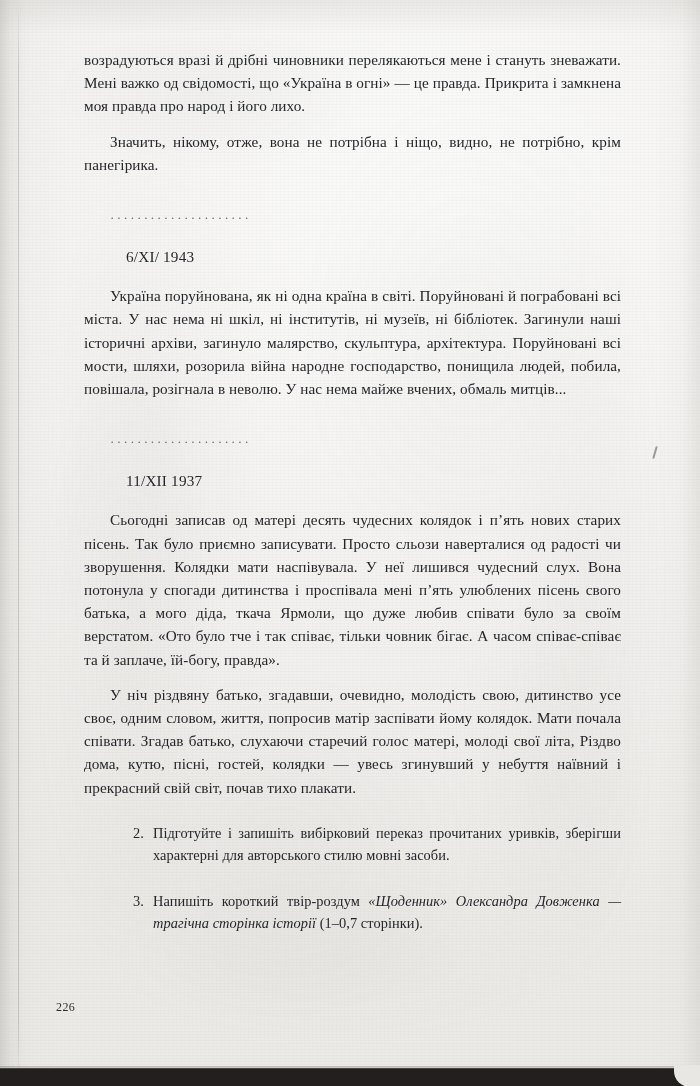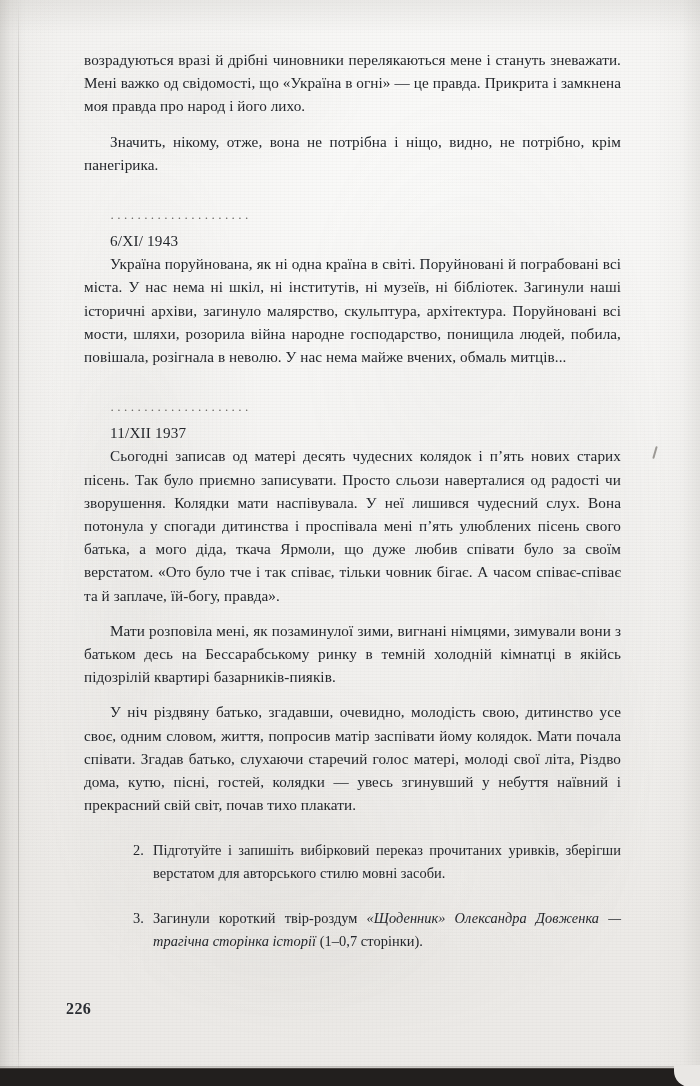--- a/index.html
+++ b/index.html
@@ -154,21 +154,21 @@
     line-height: 23px;
     padding-left: 26px;
     font-size: 13px;
     letter-spacing: 2.4px;
     color: #6a6864;
     white-space: nowrap;
     overflow: hidden;
   }
 
   .entry-date {
-    margin: 0;
+    margin: 16px;
     font-size: 15.2px;
     line-height: 23.2px;
     padding-left: 26px;
     letter-spacing: .2px;
   }
 
   .spacer-lg { height: 30px; }
   .spacer-md { height: 23px; }
   .exercise {
     display: flex;
@@ -184,24 +184,24 @@
   .ex-text {
     flex: 1 1 auto;
     text-align: justify;
     text-justify: inter-word;
     letter-spacing: .05px;
   }
   .ex-text i { font-style: italic; }
 
   .page-number {
     position: absolute;
-    left: 66px;
+    left: 56px;
     top: 1000px;
-    font-size: 16px;
-    font-weight: bold;
+    font-size: 12px;
+    font-weight: normal;
     letter-spacing: .4px;
     color: #2a2d32;
   }
 </style>
 </head>
 <body>
 
 <div class="page">
 
   <div class="paper-base"></div>
@@ -228,36 +228,35 @@
     <p class="body">Україна поруйнована, як ні одна країна в світі. Поруйновані й пограбовані всі міста. У нас нема ні шкіл, ні інститутів, ні музеїв, ні бібліотек. Загинули наші історичні архіви, загинуло малярство, скульптура, архітектура. Поруйновані всі мости, шляхи, розорила війна народне господарство, понищила людей, побила, повішала, розігнала в неволю. У нас нема майже вчених, обмаль митців...</p>
 
     <div class="spacer-lg"></div>
 
     <div class="dots">·····················</div>
 
     <p class="entry-date">11/XII 1937</p>
 
     <p class="body">Сьогодні записав од матері десять чудесних колядок і п’ять нових старих пісень. Так було приємно записувати. Просто сльози наверталися од радості чи зворушення. Колядки мати наспівувала. У неї лишився чудесний слух. Вона потонула у спогади дитинства і проспівала мені п’ять улюблених пісень свого батька, а мого діда, ткача Ярмоли, що дуже любив співати було за своїм верстатом. «Ото було тче і так співає, тільки човник бігає. А часом співає-співає та й заплаче, їй-богу, правда».</p>
 
-    <p class="body">Мати розповіла мені, як позаминулої зими, вигнані німцями, зимували вони з батьком десь на Бессарабському ринку в темній холодній кімнатці в якійсь підозрілій квартирі базарників-пияків.</p>
 
     <p class="body">У ніч різдвяну батько, згадавши, очевидно, молодість свою, дитинство усе своє, одним словом, життя, попросив матір заспівати йому колядок. Мати почала співати. Згадав батько, слухаючи старечий голос матері, молоді свої літа, Різдво дома, кутю, пісні, гостей, колядки — увесь згинувший у небуття наївний і прекрасний свій світ, почав тихо плакати.</p>
 
     <div class="spacer-md"></div>
 
     <div class="exercise">
       <span class="ex-num">2.</span>
-      <span class="ex-text"><span>Підготуйте і запишіть вибірковий переказ прочитаних уривків, зберігши верстатом для авторського стилю мовні засоби.</span></span>
+      <span class="ex-text"><span>Підготуйте і запишіть вибірковий переказ прочитаних уривків, зберігши характерні для авторського стилю мовні засоби.</span></span>
     </div>
 
     <div class="spacer-md"></div>
 
     <div class="exercise">
       <span class="ex-num">3.</span>
-      <span class="ex-text"><span>Загинули короткий твір-роздум </span><i>«Щоденник» Олександра Довженка — трагічна сторінка історії</i><span> (1–0,7 сторінки).</span></span>
+      <span class="ex-text"><span>Напишіть короткий твір-роздум </span><i>«Щоденник» Олександра Довженка — трагічна сторінка історії</i><span> (1–0,7 сторінки).</span></span>
     </div>
 
   </div>
 
   <div class="page-number">226</div>
 
   <div class="scan-strip-hair"></div>
   <div class="scan-strip"></div>
 
 </div>

